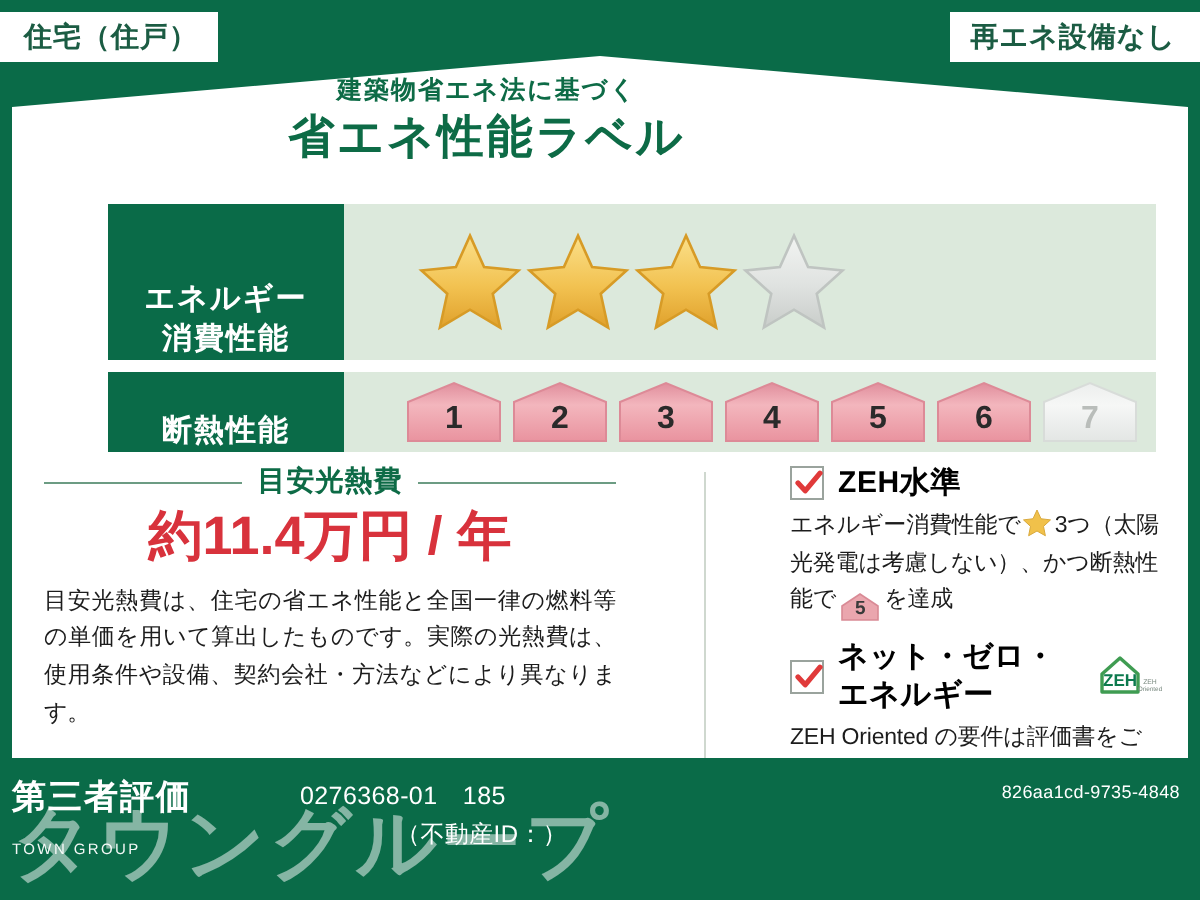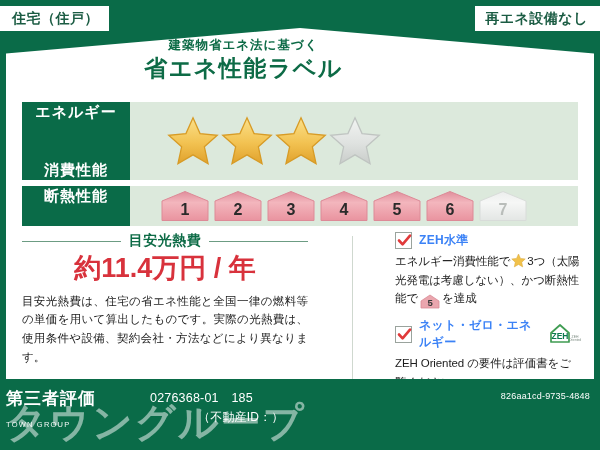--- a/index.html
+++ b/index.html
@@ -60,26 +60,26 @@
   }
   .title-main {
     font-size: 23px; font-weight: bold; color: #0d6b46;
     letter-spacing: 1.5px; line-height: 1.25; margin-top: 1px;
   }
 
   
   .rows { position: absolute; left: 16px; top: 18px; width: 556px; }
   .row { display: flex; align-items: stretch; margin-bottom: 6px; }
   .row-label {
-    width: 108px; flex: none;
+    width: 118px; flex: none;
     background: #0a6b48; color: #ffffff;
     font-weight: bold; font-size: 15px; letter-spacing: 1px;
     display: flex; flex-direction: column;
-    align-items: center; justify-content: space-between;
-    line-height: 1.35; text-align: center;
+    align-items: center; justify-content: flex-end;
+    line-height: 1.35; text-align: center; margin-left: 32px;
   }
   .row-label.tall { height: 78px; }
   .row-label.short { height: 40px; }
   .row-value {
     flex: 1;
     background: #dce9dc;
     display: flex; align-items: center;
     padding-left: 36px;
   }
   .row-value.houses { padding-left: 30px; gap: 3px; }
@@ -127,21 +127,21 @@
   
   .check-item { margin-bottom: 8px; }
   .check-head { display: flex; align-items: center; gap: 7px; }
   .chk {
     width: 17px; height: 17px; flex: none;
     border: 1.5px solid #9aa39d; background: #fff;
     position: relative;
   }
   .chk svg { position: absolute; left: 1px; top: 0px; width: 15px; height: 15px; }
   .check-title {
-    font-size: 12px; font-weight: bold; color: #3b82f6; letter-spacing: 0.3px;
+    font-size: 15px; font-weight: bold; color: #000000; letter-spacing: 0.3px;
   }
   .zeh-logo { margin-left: 1px; display: inline-flex; align-items: center; }
   .check-body {
     font-size: 11.5px; color: #1c1c1c; line-height: 1.62;
     margin-top: 3px; letter-spacing: -0.1px;
   }
   .inline-star { vertical-align: -3px; margin: 0 1px; }
   .inline-house { vertical-align: -4px; margin: 0 2px; position: relative; display:inline-block; width: 20px; height: 15px; }
   .inline-house svg { position:absolute; left:0; top:0; width:20px; height:15px; }
   .inline-house b { position: relative; z-index: 2; display:block; text-align:center;

